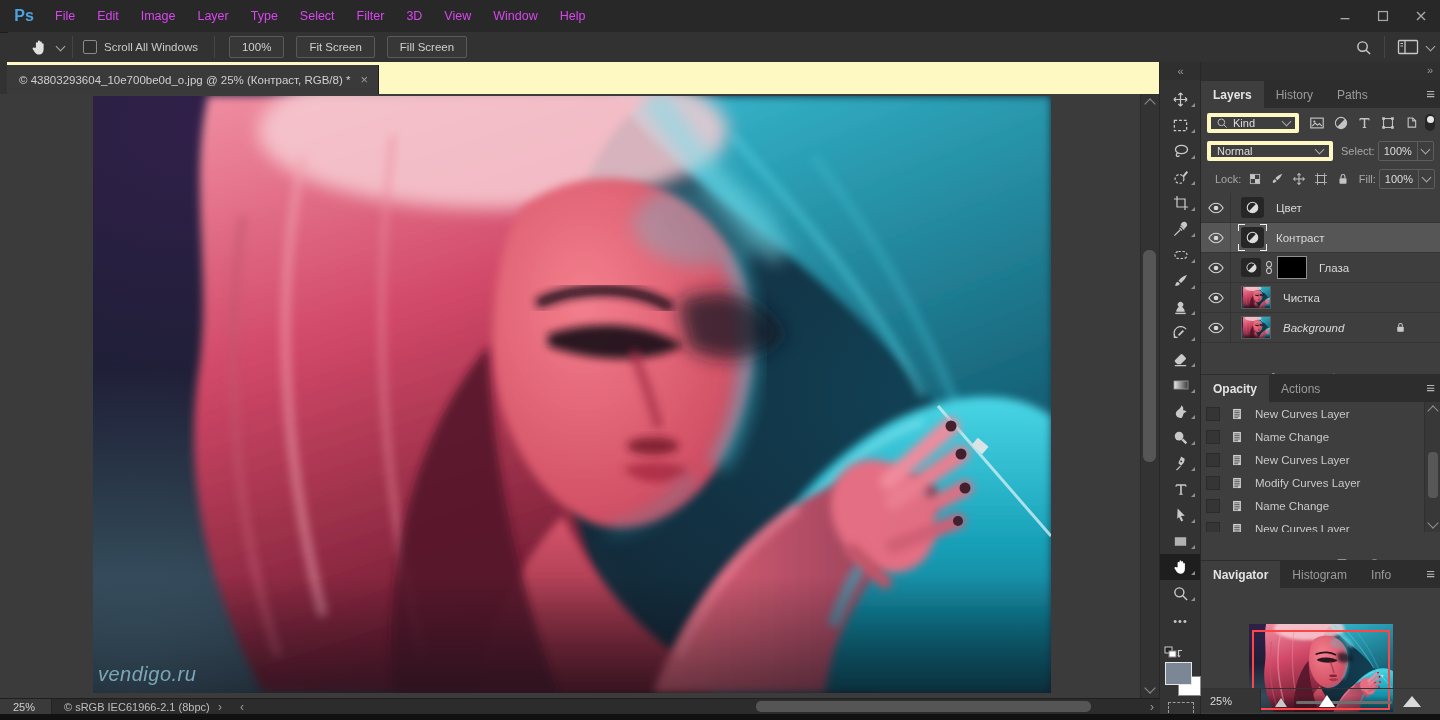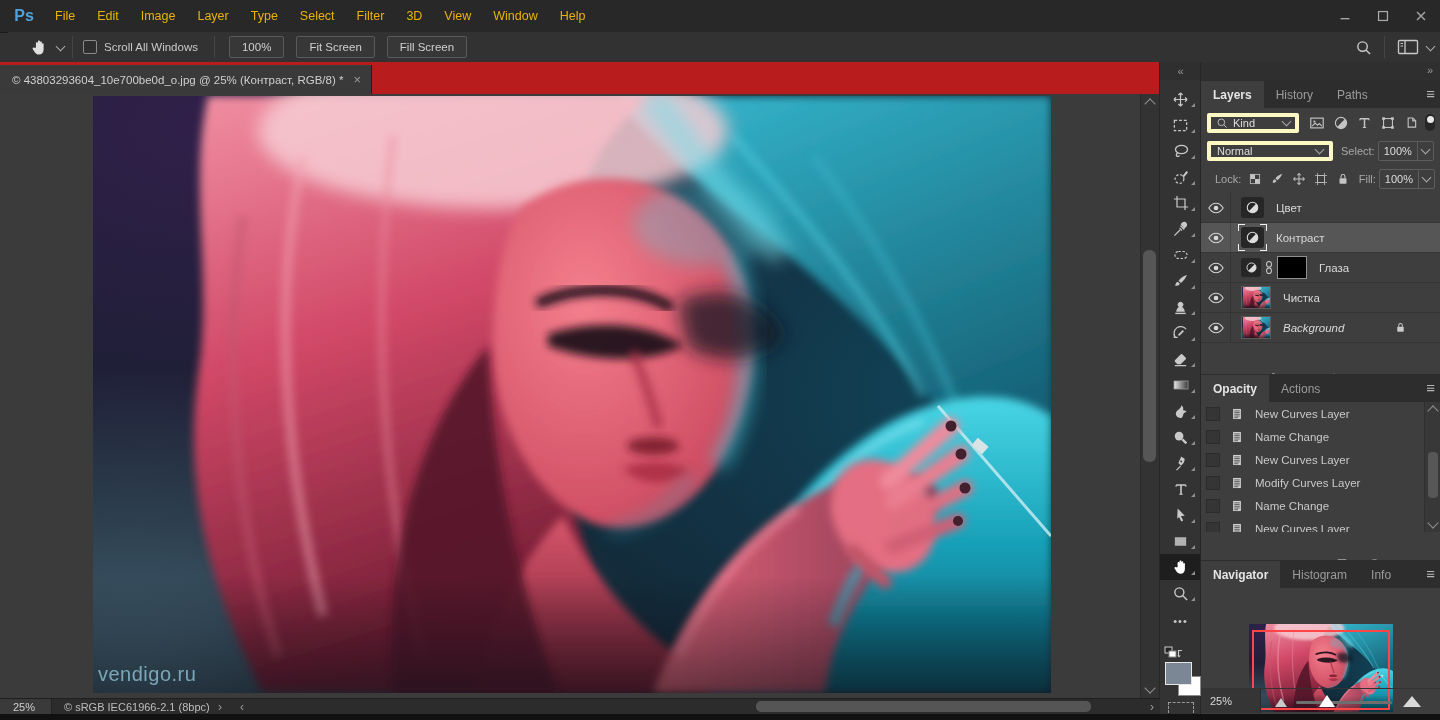--- a/index.html
+++ b/index.html
@@ -6,39 +6,39 @@
   #app{position:relative;width:1440px;height:720px;overflow:hidden;background:#323232;
        font-family:"Liberation Sans",sans-serif;font-size:12px;color:#cccccc;-webkit-font-smoothing:antialiased;}
   .abs{position:absolute;}
   .flex{display:flex;align-items:center;}
   svg.ic{display:block;}
 
   
   #titlebar{left:0;top:0;width:1440px;height:32px;background:#282828;border-bottom:1px solid #1c1c1c;}
   #ps-logo{left:8px;top:5px;width:32px;height:22px;color:#4da3e0;font-weight:bold;font-size:16px;display:flex;align-items:center;justify-content:center;}
   #menubar{left:44px;top:0;height:32px;}
-  .menu-item{padding:0 11px;line-height:32px;color:#eab308;font-size:12.5px;cursor:default;}
+  .menu-item{padding:0 11px;line-height:32px;color:#d946ef;font-size:12.5px;cursor:default;}
   .winbtn{width:38px;height:30px;display:flex;align-items:center;justify-content:center;color:#a8a8a8;}
 
   
   #optionsbar{left:8px;top:32px;width:1440px;height:30px;background:#323232;border-bottom:1px solid #252525;}
   .vsep{width:1px;height:22px;background:#454545;margin:0 8px;}
   .opt-btn{height:20px;padding:0 12px;border:1px solid #5a5a5a;border-radius:2px;background:#373737;color:#cfcfcf;
            display:flex;align-items:center;font-size:11.5px;margin-right:12px;}
   .checkbox{width:12px;height:12px;border:1px solid #8a8a8a;border-radius:2px;background:#2e2e2e;margin-right:7px;}
   .chev{width:6px;height:6px;border-right:1.4px solid #aaa;border-bottom:1.4px solid #aaa;transform:rotate(45deg);display:inline-block;}
 
   
-  #tabstrip{left:0;top:62px;width:1160px;height:32px;background:#b91c1c;}
+  #tabstrip{left:7px;top:62px;width:1160px;height:32px;background:#fef9c3;}
   #doc-tab{left:0;top:3px;height:29px;max-width:370px;background:#3a3a3a;display:flex;align-items:center;
            padding:0 10px 0 12px;color:#cfcfcf;font-size:11.5px;border-right:1px solid #1e1e1e;}
   #doc-tab .close{margin-left:10px;color:#9b9b9b;font-size:13px;}
 
   
-  #pasteboard{left:0;top:94px;width:1140px;height:604px;background:#3b3b3b;overflow:hidden;}
+  #pasteboard{left:0;top:94px;width:1140px;height:604px;background:#3b3b3b;overflow:hidden;font-style:italic;}
   #canvas-image{left:93px;top:2px;width:958px;height:597px;overflow:hidden;background:#10151e;}
   #watermark{left:5px;bottom:7px;color:#8fc3d4;opacity:.8;font-size:20px;letter-spacing:.5px;}
 
   
   #vscroll{left:1140px;top:94px;width:18px;height:604px;background:#333333;border-left:1px solid #2a2a2a;}
   #vscroll .thumb{left:2px;top:156px;width:13px;height:212px;background:#565656;border-radius:6px;}
   .sb-chev{width:7px;height:7px;border-right:1.6px solid #8f8f8f;border-bottom:1.6px solid #8f8f8f;}
   #statusbar{left:0;top:698px;width:1160px;height:16px;background:#2c2c2c;border-top:1px solid #1f1f1f;}
   #status-zoom{left:0;top:0;width:52px;height:16px;background:#3a3a3a;border-right:1px solid #232323;display:flex;align-items:center;padding-left:13px;font-size:11px;color:#cfcfcf;box-sizing:border-box;}
   #status-profile{left:64px;top:0;height:16px;display:flex;align-items:center;font-size:11px;color:#bdbdbd;}

